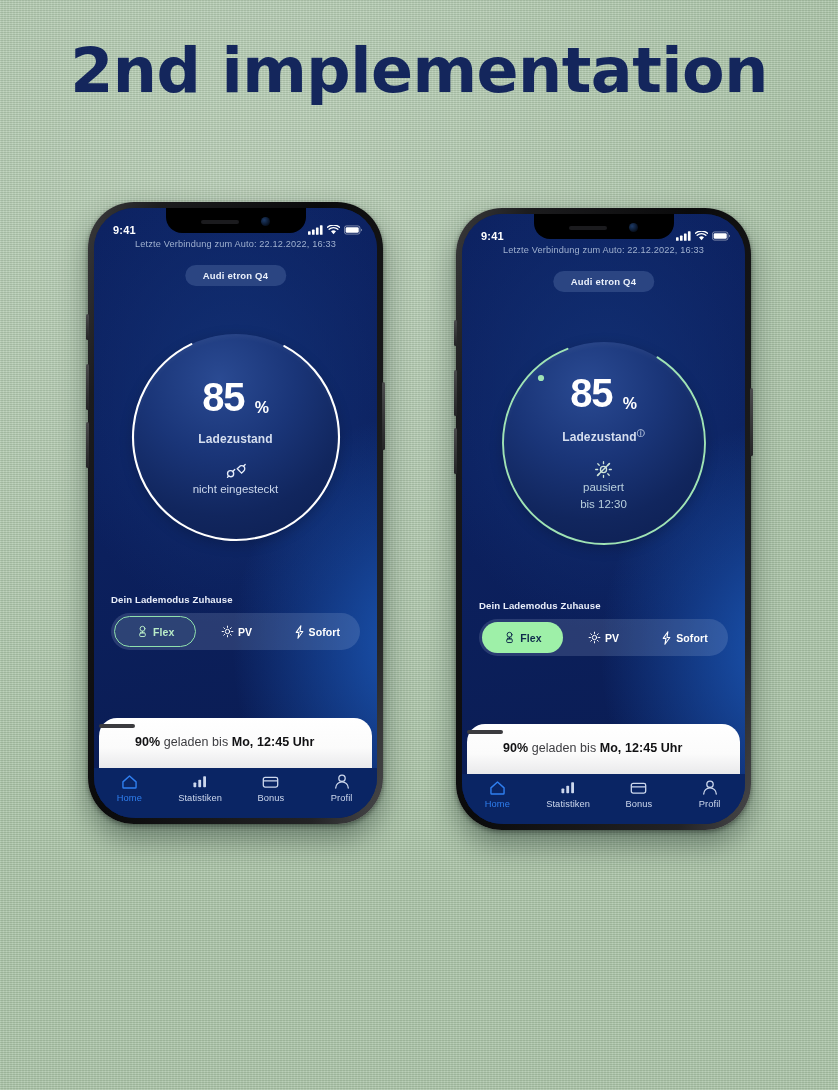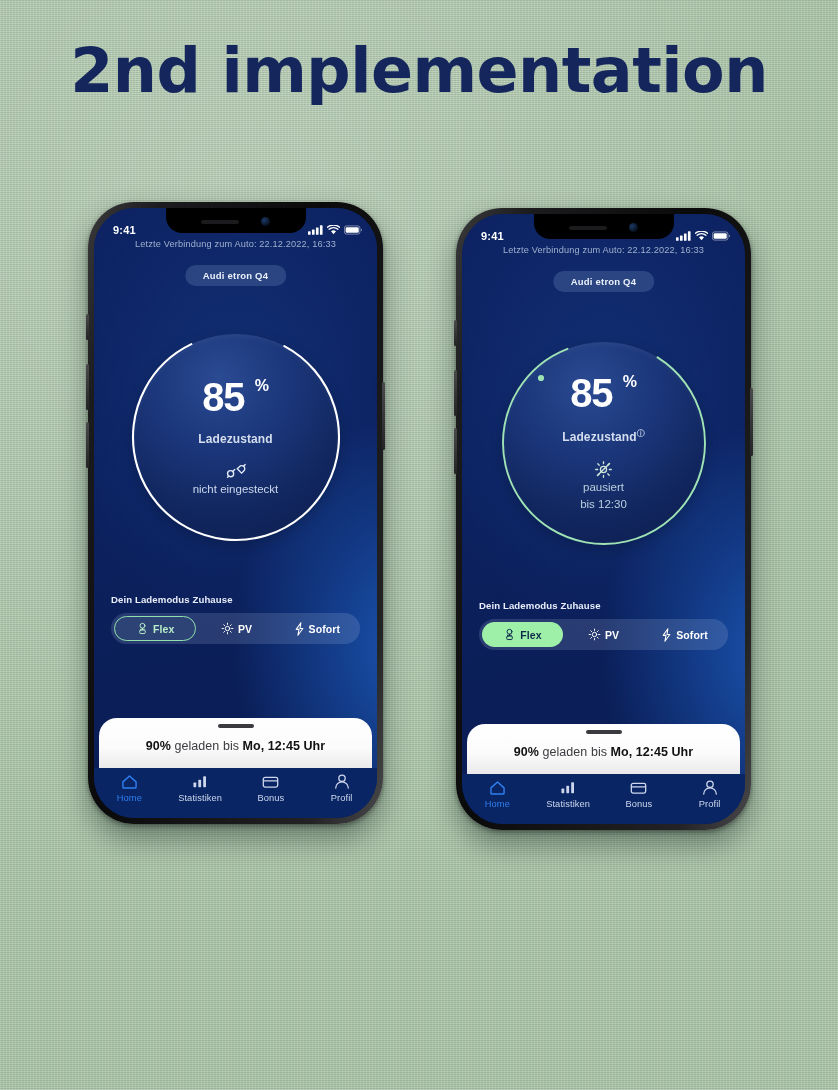--- a/index.html
+++ b/index.html
@@ -177,21 +177,21 @@
 
   .gauge-center {
     position: absolute;
     inset: 0;
     display: flex;
     flex-direction: column;
     align-items: center;
     justify-content: center;
     text-align: center;
   }
-  .soc-row { display: flex; align-items: flex-start; gap: 10px; }
+  .soc-row { display: flex; align-items: flex-end; gap: 10px; }
   .soc-value {
     font-size: 40px;
     font-weight: bold;
     color: #ffffff;
     letter-spacing: -1px;
     line-height: 1;
   }
   .soc-unit {
     font-size: 16px;
     font-weight: bold;
@@ -234,21 +234,21 @@
     font-weight: bold;
     color: #e9eefa;
     margin-bottom: 8px;
     letter-spacing: 0.1px;
   }
   .mode-bar {
     display: flex;
     align-items: center;
     background: rgba(190,205,235,0.17);
     border-radius: 19px;
-    height: 31px;
+    height: 37px;
     padding: 3px;
   }
   .mode-item {
     flex: 1;
     display: flex;
     align-items: center;
     justify-content: center;
     gap: 4px;
     height: 100%;
     border-radius: 16px;
@@ -271,22 +271,22 @@
   .sheet {
     position: absolute;
     left: 5px; right: 5px;
     bottom: 46px;
     height: 54px;
     background: linear-gradient(180deg, #ffffff 0%, #fbfbfb 55%, #e6e6e8 100%);
     border-top-left-radius: 18px;
     border-top-right-radius: 18px;
     z-index: 5;
     display: flex;
-    flex-direction: column;
-    align-items: center;
+    flex-direction: row;
+    align-items: flex-start;
     padding-top: 6px;
   }
   .sheet-grabber {
     width: 36px; height: 3.5px;
     border-radius: 3px;
     background: #3b3b3f;
   }
   .sheet-text {
     margin-top: 11px;
     font-size: 12.5px;

